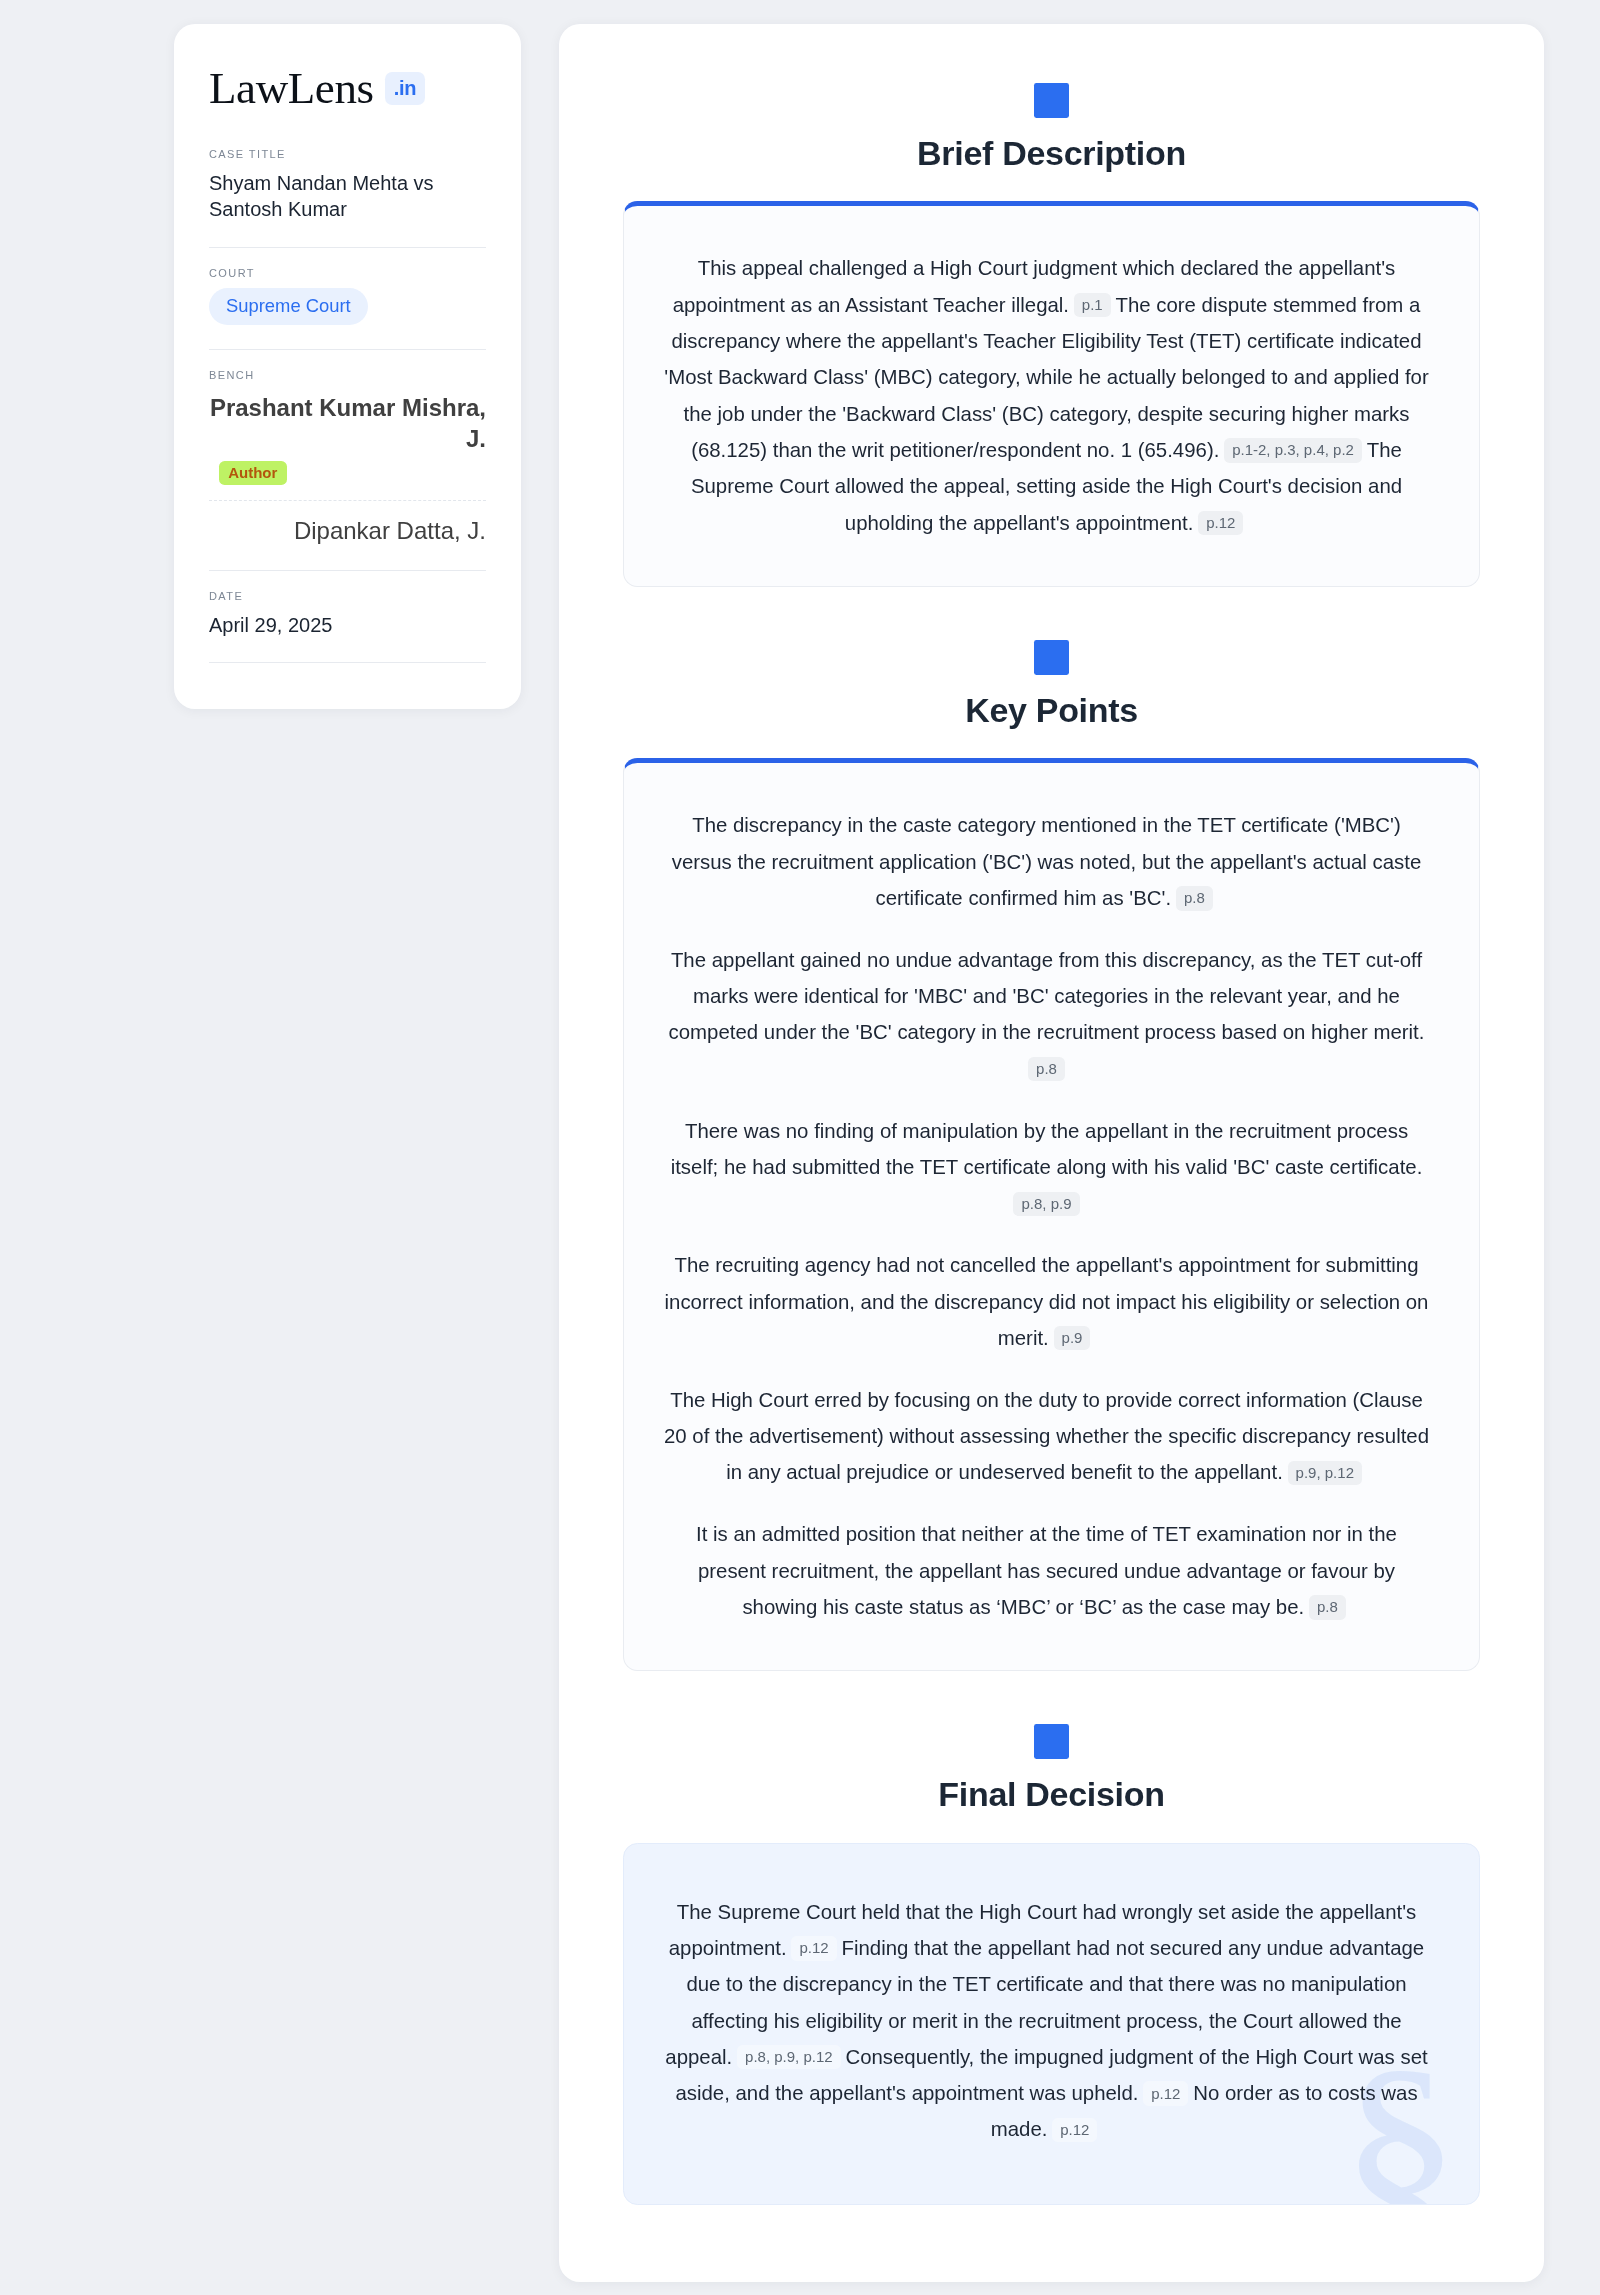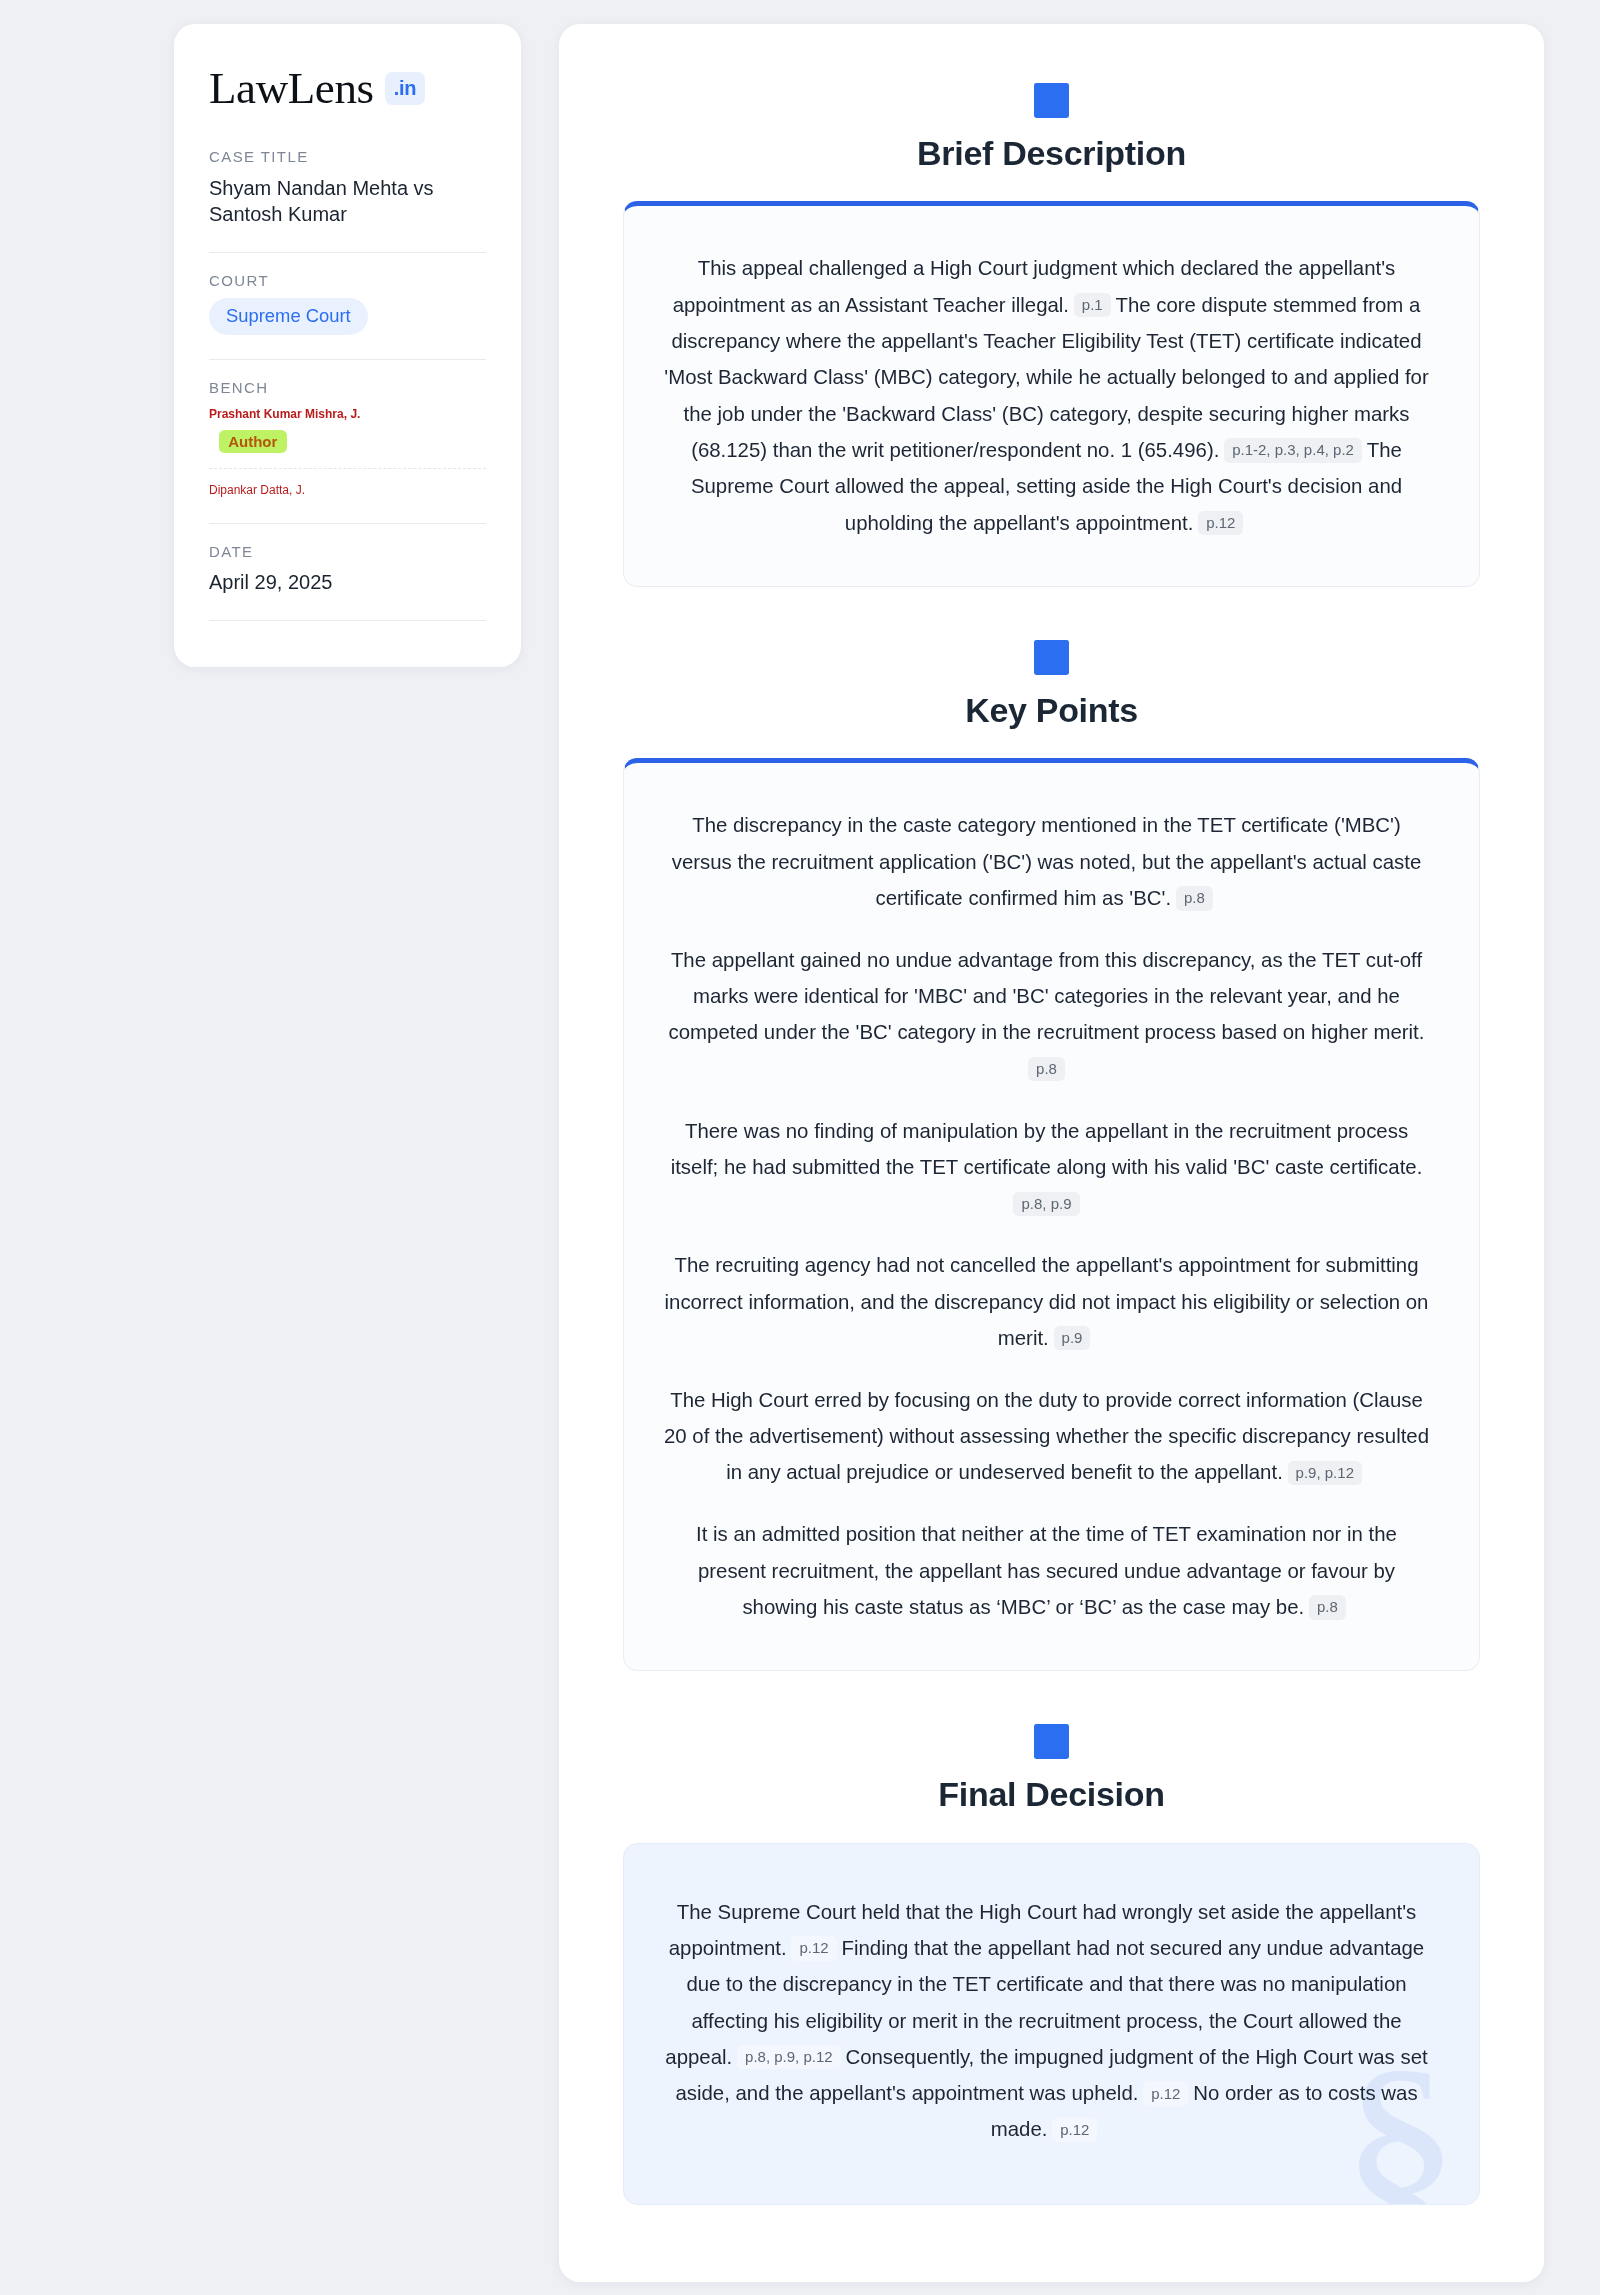--- a/index.html
+++ b/index.html
@@ -53,21 +53,21 @@
     font-size: 20px;
     font-weight: bold;
     border-radius: 7.2px;
     padding: 6.4px 8.8px 7.2px 8.8px;
     line-height: 1;
     letter-spacing: -0.2px;
   }
 
   .field { padding-bottom: 3.2px; }
   .field-label {
-    font-size: 15px;
+    font-size: 11px;
     letter-spacing: 1.4px;
     color: #7d8795;
     text-transform: uppercase;
     margin-bottom: 9.6px;
   }
   .field-value {
     font-size: 20px;
     line-height: 1.33;
     color: #1b2431;
   }
@@ -82,23 +82,24 @@
     background: #e9f1fe;
     color: #2b6ef0;
     font-size: 18.4px;
     border-radius: 799px;
     padding: 8px 17px;
     line-height: 1.1;
   }
 
   .judge { padding: 1.6px 0 0 0; }
   .judge-name {
-    font-size: 12px;
-    color: #b91c1c;
+    font-size: 24px;
+    color: #404040;
     line-height: 1.3;
+    text-align: right;
   }
   .judge-name.author { font-weight: bold; }
   .author-badge {
     display: inline-block;
     margin-top: 7.2px;
     margin-left: 9.6px;
     background: #bef264;
     color: #b3560d;
     font-size: 15px;
     font-weight: bold;

